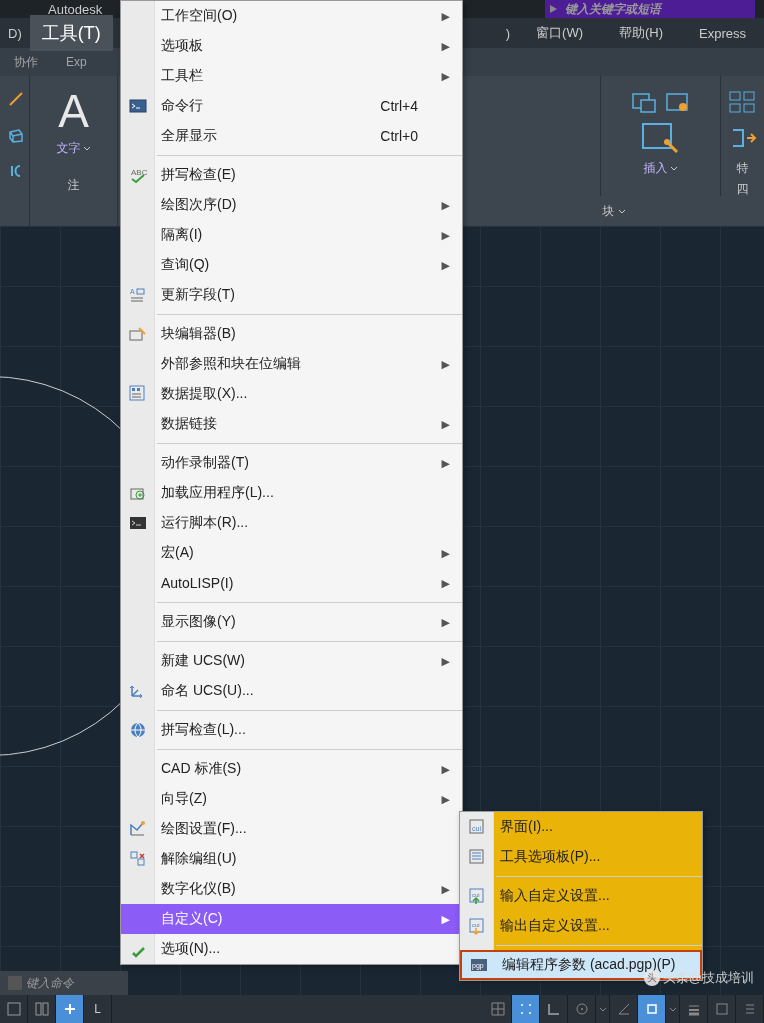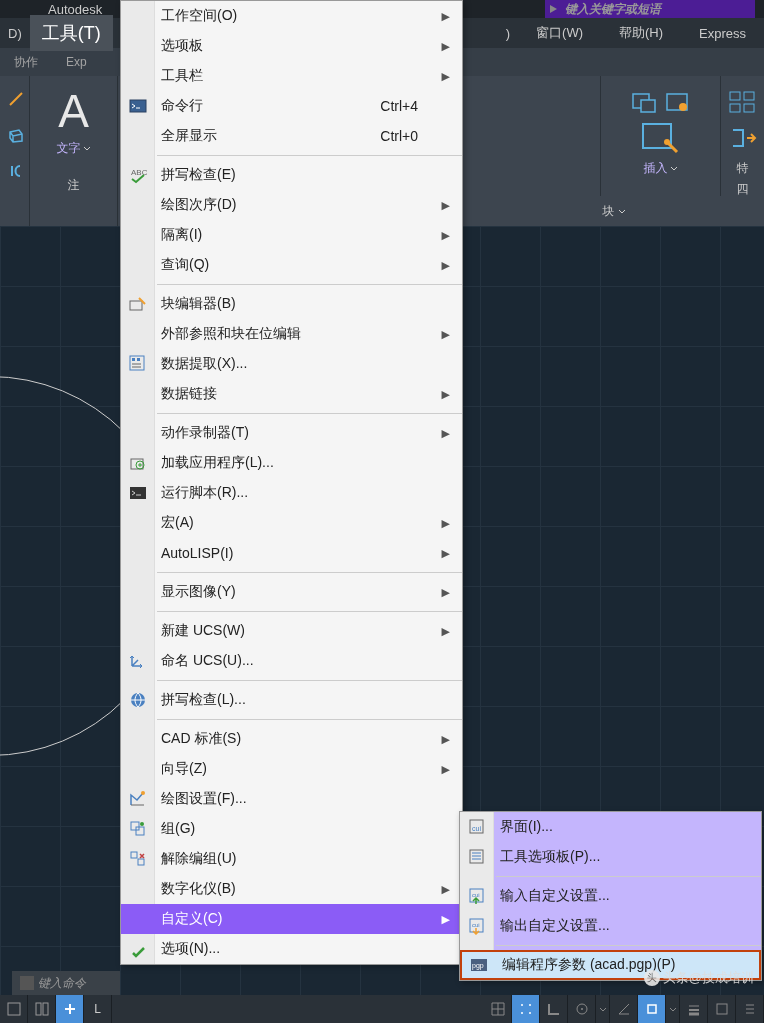--- a/index.html
+++ b/index.html
@@ -31,39 +31,39 @@
   
   .right-ribbon { position: absolute; right: 0; top: 0; height: 150px; background: #3d454f; display: flex; }
   .rr-panel { padding: 8px; display: flex; flex-direction: column; align-items: center; border-left: 1px solid #2a3138; }
   
   .block-panel { position: absolute; right: 0; top: 196px; width: 300px; height: 30px; background: #3d454f; color: #ccc; font-size: 12px; display: flex; align-items: center; justify-content: center; }
   
   .canvas { position: absolute; left: 0; top: 226px; right: 0; bottom: 0; background: #1a2733; }
   .grid-lines { position: absolute; inset: 0; background-image: linear-gradient(#253340 1px, transparent 1px), linear-gradient(90deg, #253340 1px, transparent 1px); background-size: 60px 60px; }
   .circle-arc { position: absolute; left: -200px; top: 150px; width: 380px; height: 380px; border: 1.5px solid #ccc; border-radius: 50%; }
   
-  .cmdline { position: absolute; left: 12px; bottom: 28px; width: 108px; height: 24px; background: #3a4148; color: #999; font-size: 12px; font-style: italic; display: flex; align-items: center; padding-left: 8px; }
+  .cmdline { position: absolute; left: 0; bottom: 28px; width: 128px; height: 24px; background: #3a4148; color: #999; font-size: 12px; font-style: italic; display: flex; align-items: center; padding-left: 8px; }
   .cmdicon { width: 14px; height: 14px; background: #555; margin-right: 4px; }
   
   .statusbar { position: absolute; left: 0; bottom: 0; right: 0; height: 28px; background: #2a3138; display: flex; align-items: center; }
   .sb-btn { width: 28px; height: 28px; display: flex; align-items: center; justify-content: center; color: #999; border-right: 1px solid #1a1f24; }
   .sb-btn.active { background: #4a90d9; color: #fff; }
   .sb-spacer { flex: 1; }
   
   .menu { position: absolute; left: 120px; top: 0; width: 343px; background: #f5f5f5; border: 1px solid #999; box-shadow: 2px 2px 6px rgba(0,0,0,0.3); z-index: 100; }
   .menu-iconcol { position: absolute; left: 0; top: 0; bottom: 0; width: 34px; background: #eaeaea; border-right: 1px solid #ddd; }
   .menu-item { height: 30px; display: flex; align-items: center; position: relative; padding-left: 40px; font-size: 14px; color: #222; }
   .menu-item.highlight { background: #8b5cf6; color: #fff; }
   .menu-item.highlight .arrow { color: #fff; }
   .menu-shortcut { position: absolute; right: 44px; color: #222; font-size: 14px; }
   .menu-item .arrow { position: absolute; right: 12px; color: #555; font-size: 11px; }
   .menu-sep { height: 1px; background: #ccc; margin-left: 36px; margin-top: 4px; margin-bottom: 4px; }
   .menu-icon { position: absolute; left: 6px; width: 22px; height: 22px; display: flex; align-items: center; justify-content: center; }
   
-  .submenu { position: absolute; left: 459px; top: 811px; width: 303px; background: #c4b5fd; border: 1px solid #999; box-shadow: 2px 2px 6px rgba(0,0,0,0.3); z-index: 101; }
+  .submenu { position: absolute; left: 459px; top: 811px; width: 244px; background: #eab308; border: 1px solid #999; box-shadow: 2px 2px 6px rgba(0,0,0,0.3); z-index: 101; }
   .submenu .menu-item { height: 30px; }
   .submenu .menu-item.highlight-sub { background: #cde6f8; border: 2px solid #c2410c; }
   
   .watermark { position: absolute; right: 10px; bottom: 36px; color: #ddd; font-size: 13px; display: flex; align-items: center; gap: 3px; opacity: 0.9; z-index: 200;}
   .wm-ico { width: 16px; height: 16px; border-radius: 50%; background: #e8e8e8; display: flex; align-items: center; justify-content: center; font-size: 10px; color: #666;}
   
   svg { display: block; }
 </style>
 </head>
 <body>
@@ -305,20 +305,30 @@
       <span class="arrow">▶</span>
     </div>
     <div class="menu-item">
       <span>隔离(I)</span>
       <span class="arrow">▶</span>
     </div>
     <div class="menu-item">
       <span>查询(Q)</span>
       <span class="arrow">▶</span>
     </div>
+    <div class="menu-item">
+      <div class="menu-icon">
+        <svg width="18" height="18" viewBox="0 0 18 18">
+          <text x="1" y="8" font-size="7" fill="#4a80c0">A</text>
+          <rect x="8" y="3" width="7" height="5" fill="none" stroke="#4a80c0"></rect>
+          <path d="M2 12 L14 12 M2 15 L14 15" stroke="#666"></path>
+        </svg>
+      </div>
+      <span>更新字段(T)</span>
+    </div>
     <div class="menu-sep"></div>
     <div class="menu-item">
       <div class="menu-icon">
         <svg width="18" height="18" viewBox="0 0 18 18">
           <rect x="1" y="6" width="12" height="9" fill="none" stroke="#666"></rect>
           <path d="M10 3 L16 9" stroke="#f0a030" stroke-width="2"></path>
         </svg>
       </div>
       <span>块编辑器(B)</span>
     </div>
@@ -418,30 +428,20 @@
           <path d="M2 15 L2 5 L8 10 L14 3" stroke="#4a80c0" stroke-width="1.5" fill="none"></path>
           <path d="M2 15 L15 15" stroke="#666"></path>
           <circle cx="14" cy="3" r="2" fill="#f0a030"></circle>
         </svg>
       </div>
       <span>绘图设置(F)...</span>
     </div>
     <div class="menu-item">
       <div class="menu-icon">
         <svg width="18" height="18" viewBox="0 0 18 18">
-          <rect x="2" y="2" width="8" height="8" fill="none" stroke="#4a80c0"></rect>
-          <rect x="7" y="7" width="8" height="8" fill="none" stroke="#4a80c0"></rect>
-          <circle cx="13" cy="4" r="2" fill="#3a9c3a"></circle>
-        </svg>
-      </div>
-      <span>组(G)</span>
-    </div>
-    <div class="menu-item">
-      <div class="menu-icon">
-        <svg width="18" height="18" viewBox="0 0 18 18">
           <rect x="2" y="2" width="6" height="6" fill="none" stroke="#4a80c0"></rect>
           <rect x="9" y="9" width="6" height="6" fill="none" stroke="#4a80c0"></rect>
           <path d="M11 4 L15 8 M15 4 L11 8" stroke="#c04040" stroke-width="1.5"></path>
         </svg>
       </div>
       <span>解除编组(U)</span>
     </div>
     <div class="menu-item">
       <span>数字化仪(B)</span>
       <span class="arrow">▶</span>

